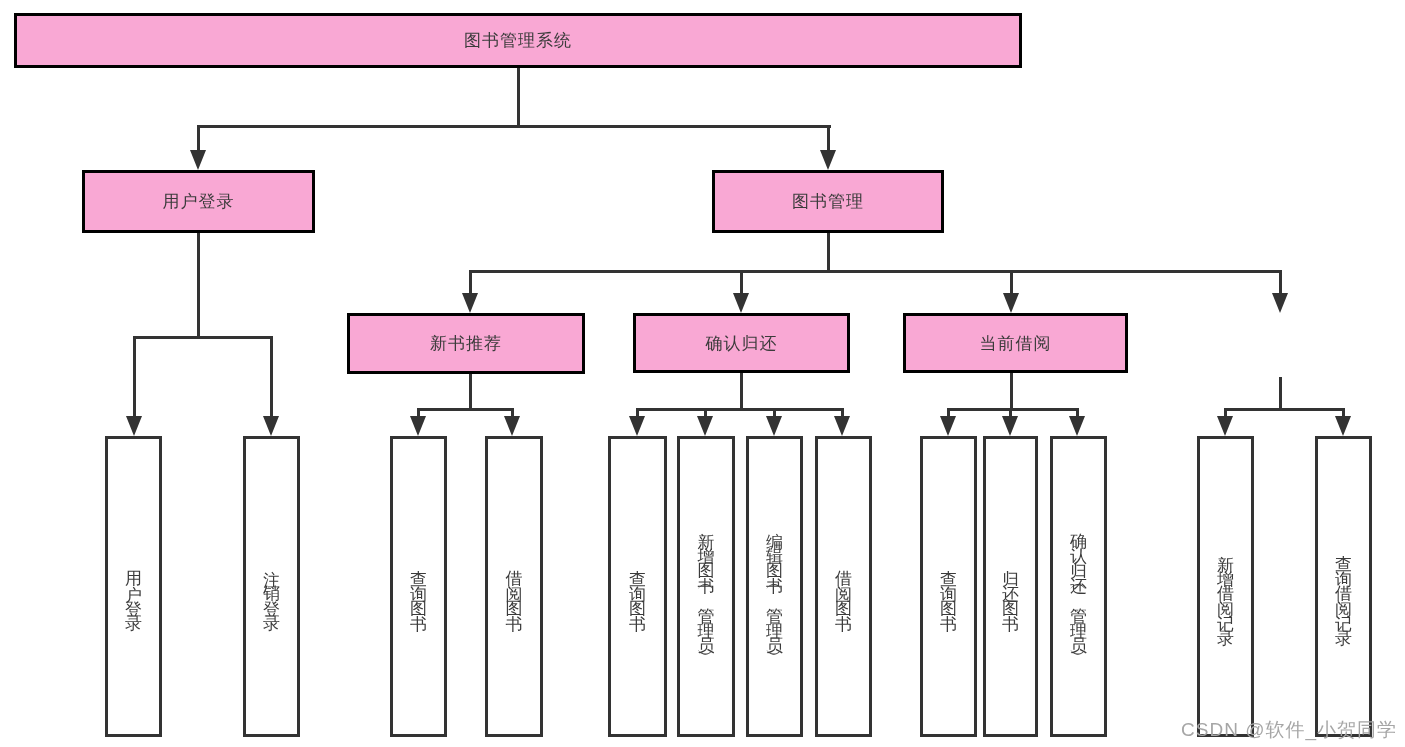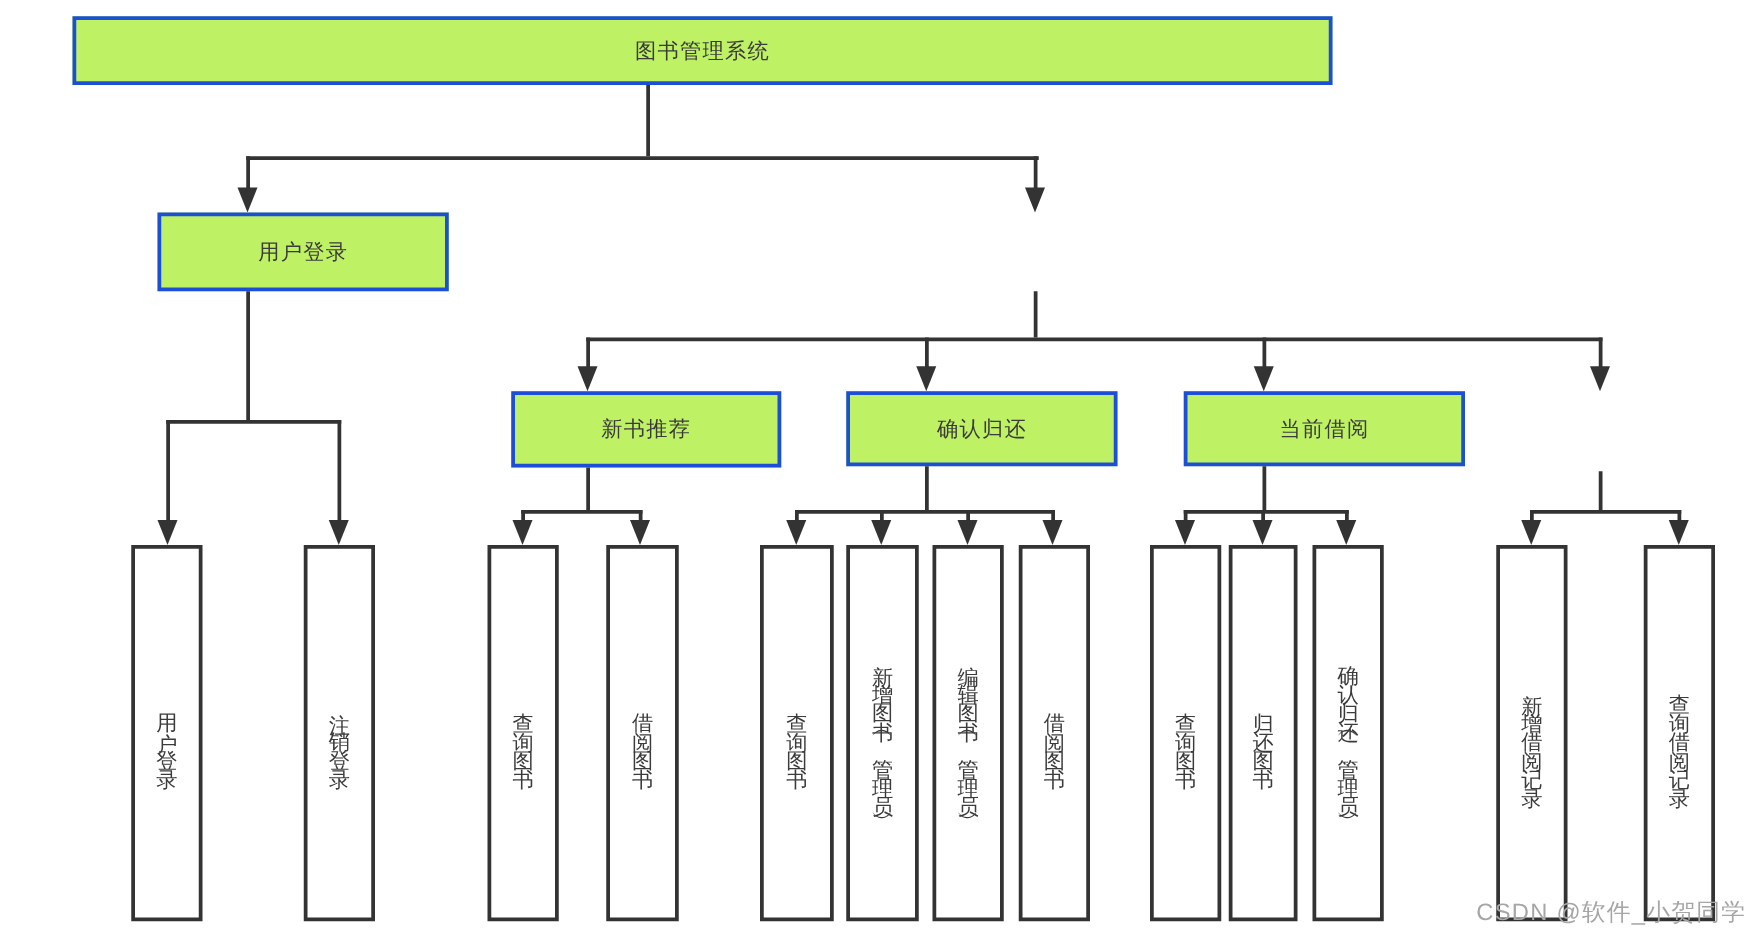--- a/index.html
+++ b/index.html
@@ -7,29 +7,28 @@
     position: relative;
     width: 1405px;
     height: 747px;
     background: #ffffff;
     font-family: "Liberation Sans", "DejaVu Sans", sans-serif;
     overflow: hidden;
   }
   .hbox {
     position: absolute;
     box-sizing: border-box;
-    border: 3px solid #1d4ed8;
-    background: #bef264;
+    border: 3px solid #000000;
+    background: #f9a8d4;
     display: flex;
     align-items: center;
     justify-content: center;
     font-size: 17px;
     color: #3b3b3b;
     letter-spacing: 1px;
-    margin-left: 44px;
   }
   .vbox {
     position: absolute;
     box-sizing: border-box;
     border: 3px solid #333333;
     background: #ffffff;
     top: 436px;
     height: 301px;
     display: flex;
     align-items: center;
@@ -79,20 +78,23 @@
     <div class="line" style="left:517px; top:68px; width:3px; height:57px;"></div>
     <div class="line" style="left:197px; top:125px; width:634px; height:3px;"></div>
     <div class="line" style="left:197px; top:125px; width:3px; height:30px;"></div>
     <div class="arrow" style="left:190px; top:150px;"></div>
     <div class="line" style="left:827px; top:125px; width:3px; height:30px;"></div>
     <div class="arrow" style="left:820px; top:150px;"></div>
   </div>
 
   <div class="hbox" style="left:82px; top:170px; width:233px; height:63px;">
     <span>用户登录</span>
+  </div>
+  <div class="hbox" style="left:712px; top:170px; width:232px; height:63px;">
+    <span>图书管理</span>
   </div>
 
   <div>
     <div class="line" style="left:197px; top:233px; width:3px; height:103px;"></div>
     <div class="line" style="left:133px; top:336px; width:140px; height:3px;"></div>
     <div class="line" style="left:133px; top:336px; width:3px; height:82px;"></div>
     <div class="arrow" style="left:126px; top:416px;"></div>
     <div class="line" style="left:270px; top:336px; width:3px; height:82px;"></div>
     <div class="arrow" style="left:263px; top:416px;"></div>
   </div>
@@ -103,21 +105,21 @@
     <div class="line" style="left:469px; top:270px; width:3px; height:26px;"></div>
     <div class="arrow" style="left:462px; top:293px;"></div>
     <div class="line" style="left:740px; top:270px; width:3px; height:26px;"></div>
     <div class="arrow" style="left:733px; top:293px;"></div>
     <div class="line" style="left:1010px; top:270px; width:3px; height:26px;"></div>
     <div class="arrow" style="left:1003px; top:293px;"></div>
     <div class="line" style="left:1279px; top:270px; width:3px; height:26px;"></div>
     <div class="arrow" style="left:1272px; top:293px;"></div>
   </div>
 
-  <div class="hbox" style="left:365px; top:313px; width:216px; height:61px;">
+  <div class="hbox" style="left:347px; top:313px; width:238px; height:61px;">
     <span>新书推荐</span>
   </div>
   <div class="hbox" style="left:633px; top:313px; width:217px; height:60px;">
     <span>确认归还</span>
   </div>
   <div class="hbox" style="left:903px; top:313px; width:225px; height:60px;">
     <span>当前借阅</span>
   </div>
 
   <div>

